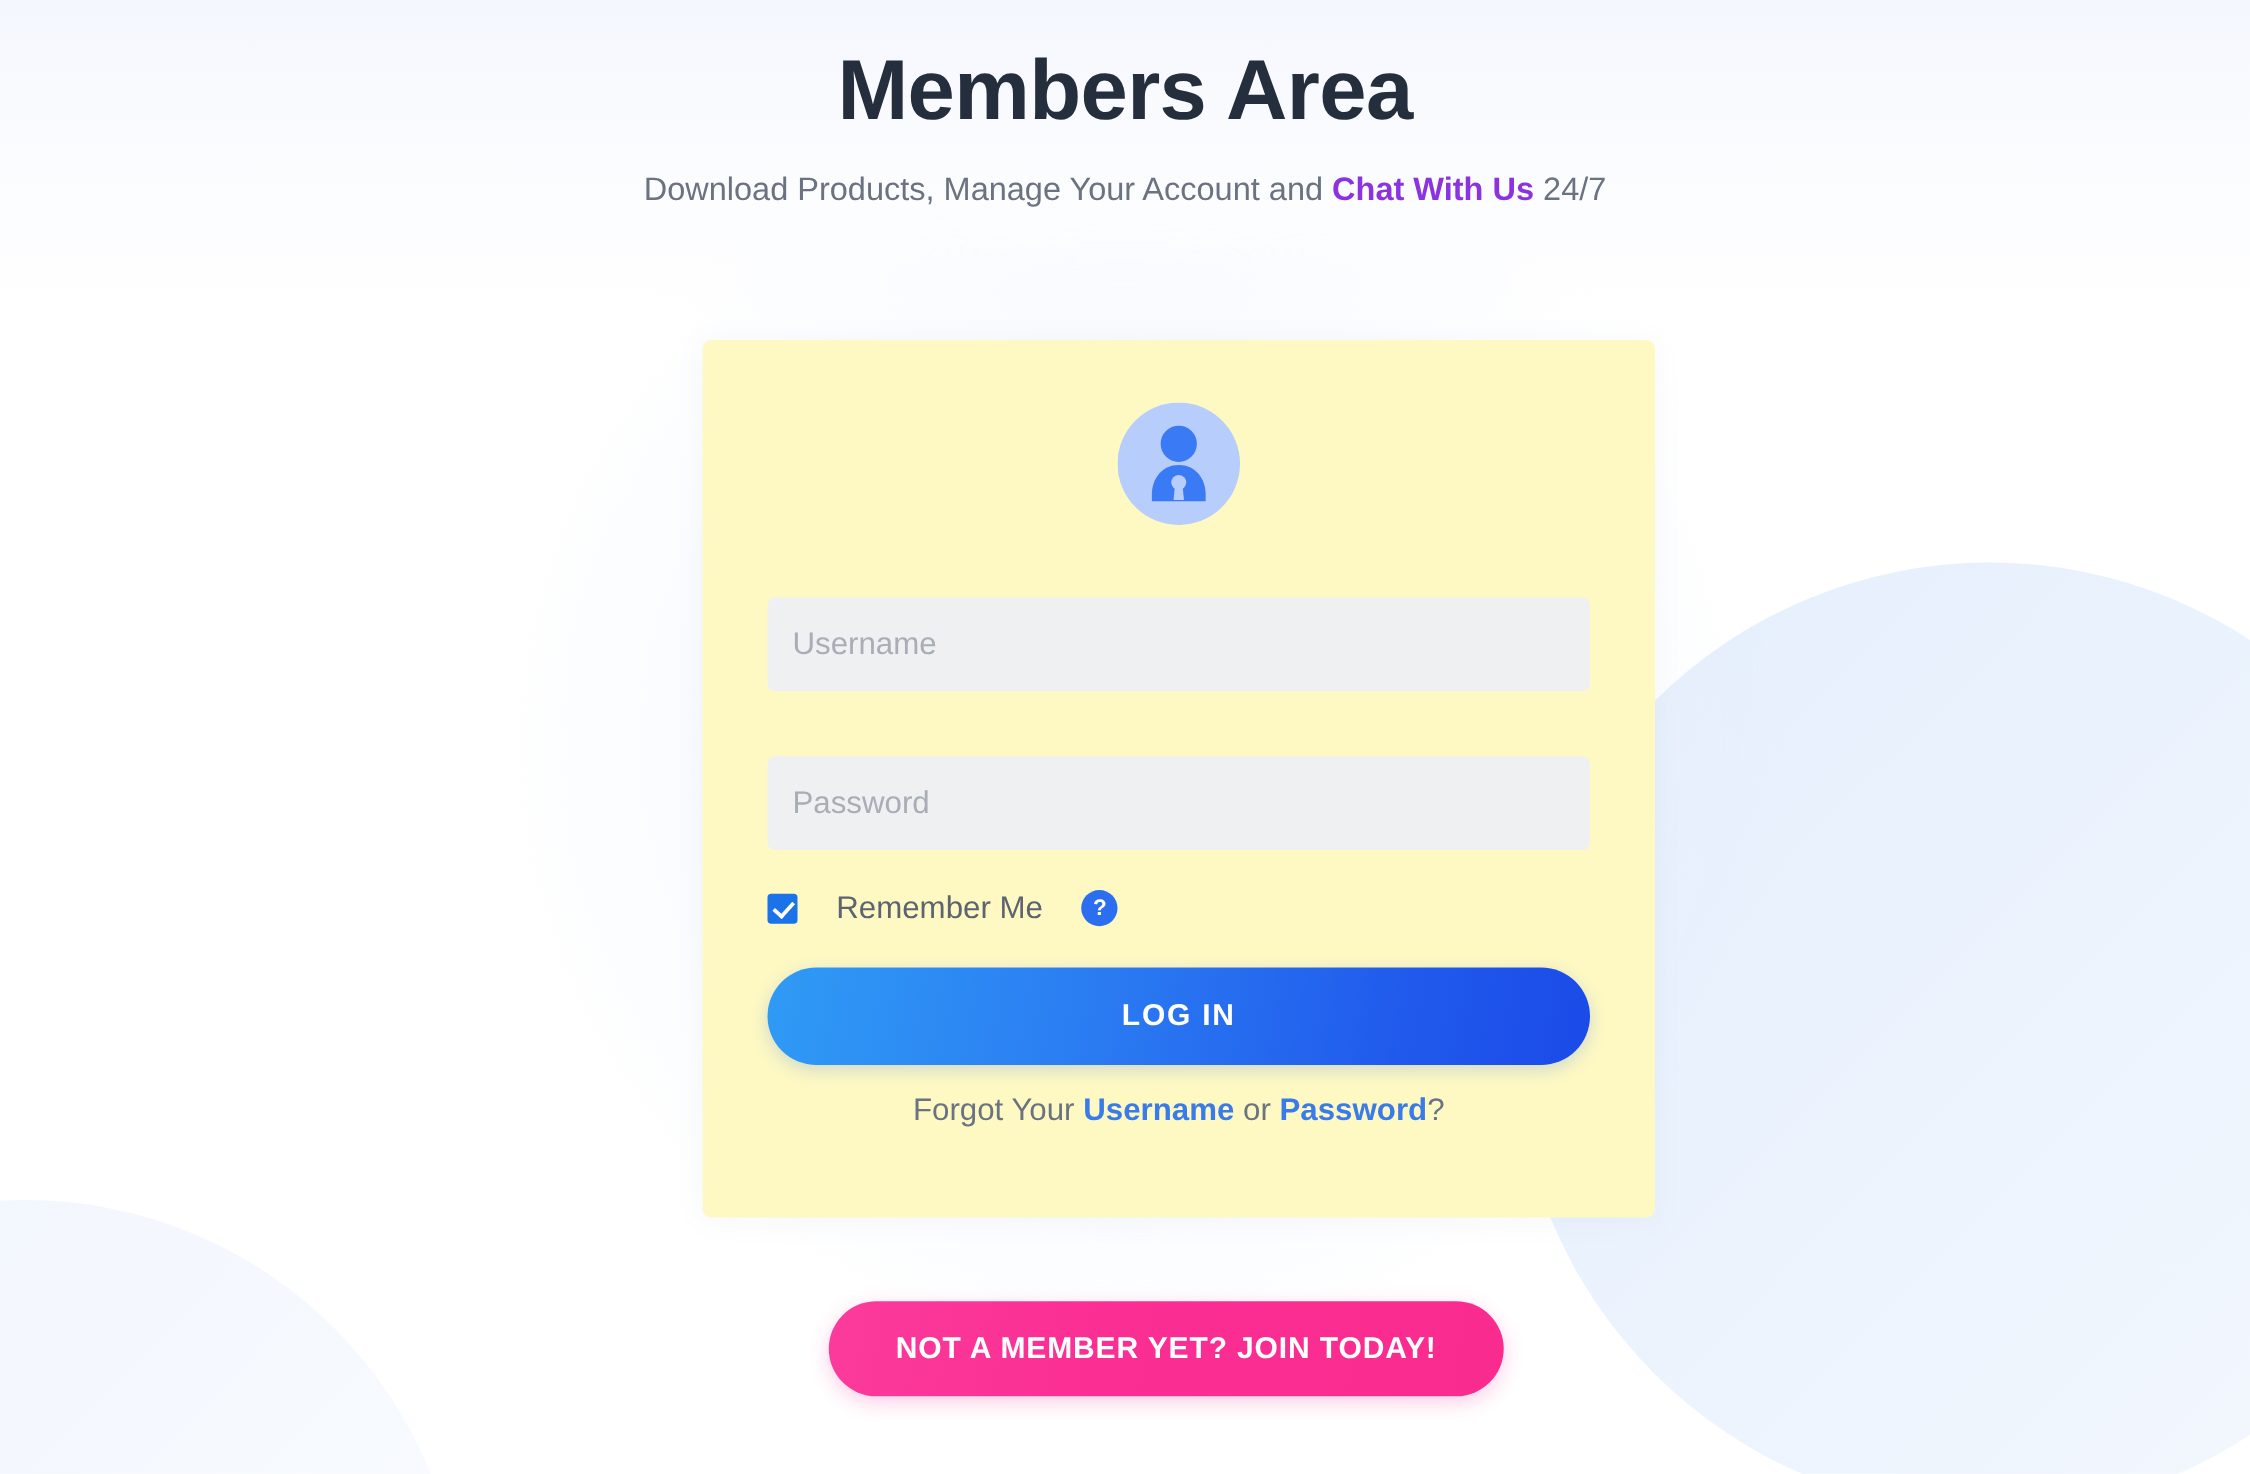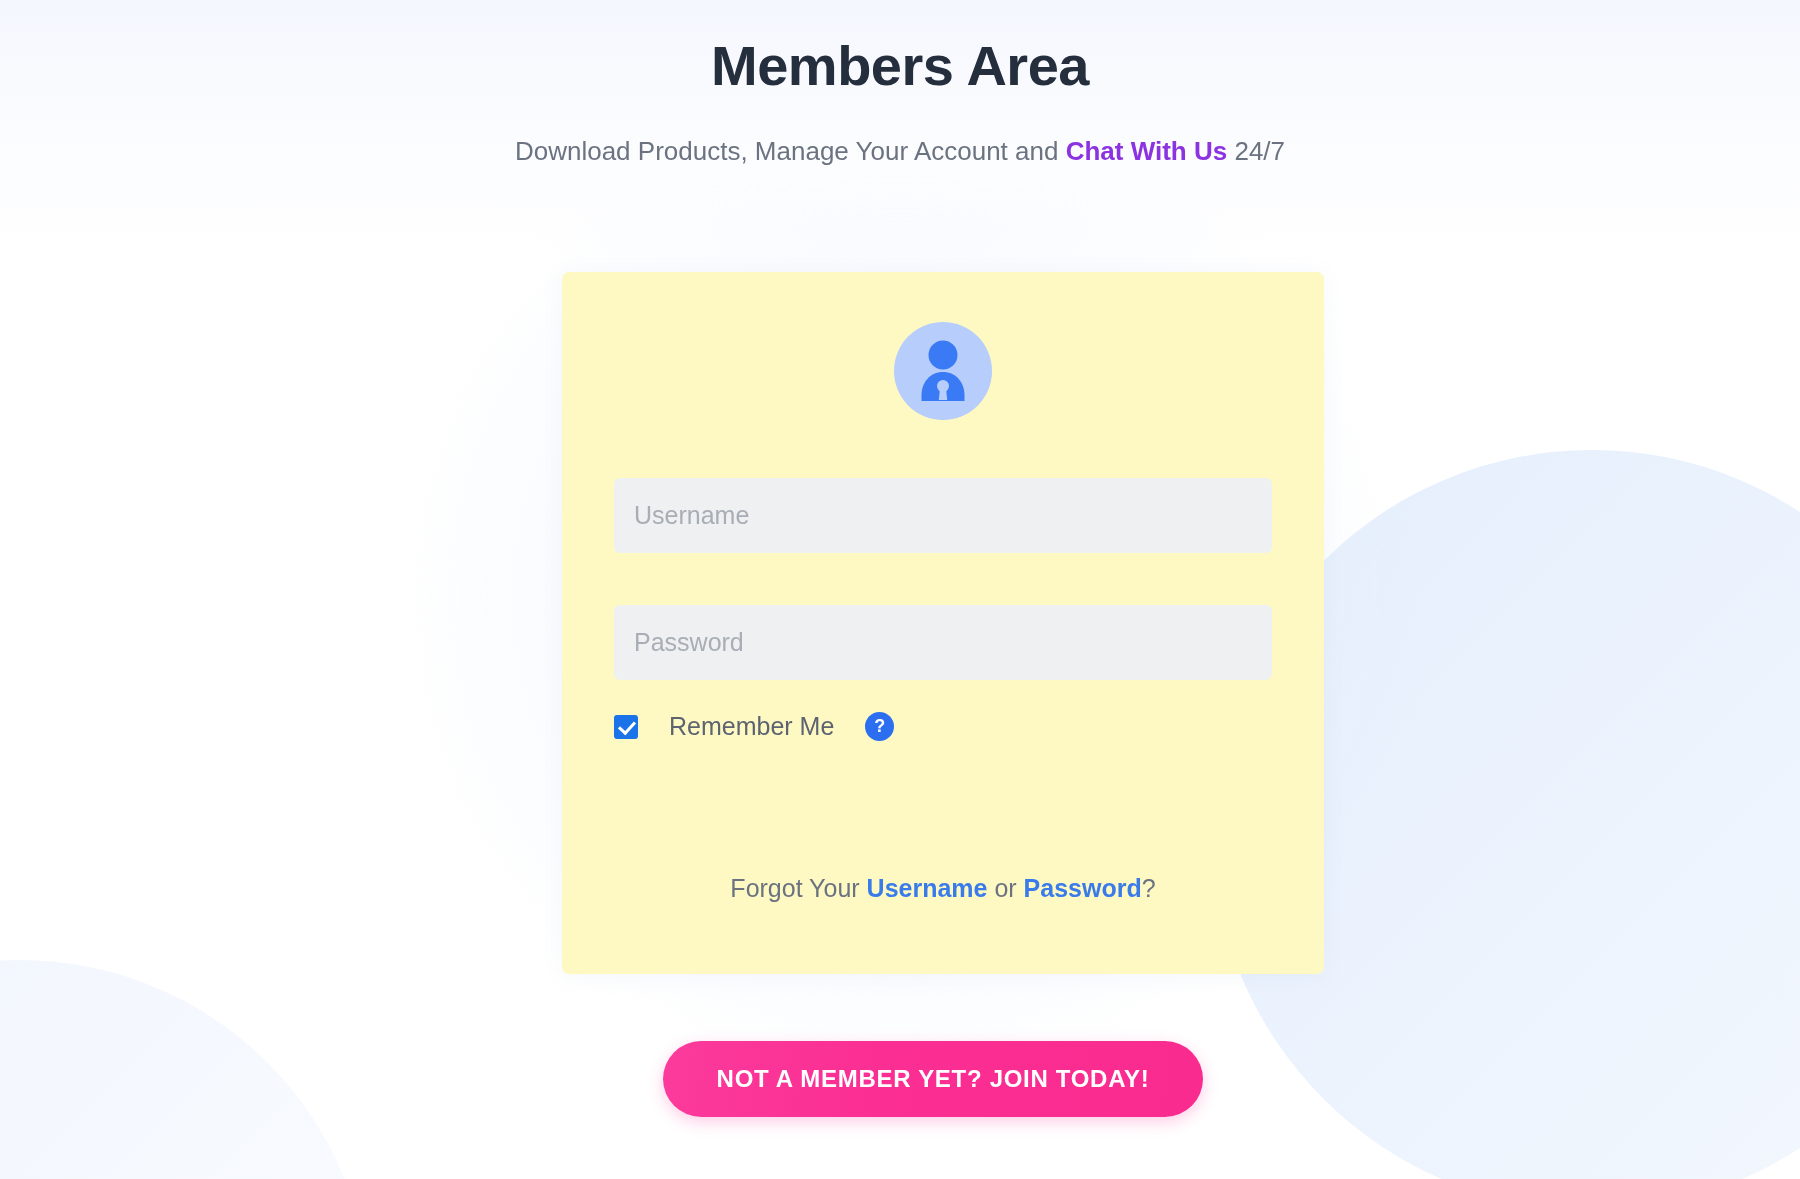--- a/index.html
+++ b/index.html
@@ -67,21 +67,21 @@
     width: 1800px;
     height: 1179px;
   }
 
   .page-title {
     position: absolute;
     top: 32px;
     left: 0;
     width: 1800px;
     text-align: center;
-    font-size: 56px;
+    font-size: 68px;
     font-weight: bold;
     letter-spacing: -0.5px;
     color: #252e3d;
     line-height: 1.2;
   }
 
   .page-subtitle {
     position: absolute;
     top: 135px;
     left: 0;
@@ -272,20 +272,21 @@
     <input class="field" id="username-field" type="text" placeholder="Username" style="">
 
     <input class="field" id="password-field" type="password" placeholder="Password" style="">
 
     <div class="remember-row">
       <span class="cb"></span>
       <span class="remember-label">Remember Me</span>
       <span class="help-icon">?</span>
     </div>
 
+    <button class="login-button">LOG IN</button>
 
     <div class="forgot-row"><span>Forgot Your </span><a class="forgot-link" href="#">Username</a><span> or </span><a class="forgot-link" href="#">Password</a><span>?</span></div>
 
   </div>
 
   <button class="join-button">NOT A MEMBER YET? JOIN TODAY!</button>
 
 </div>
 
 </body></html>

